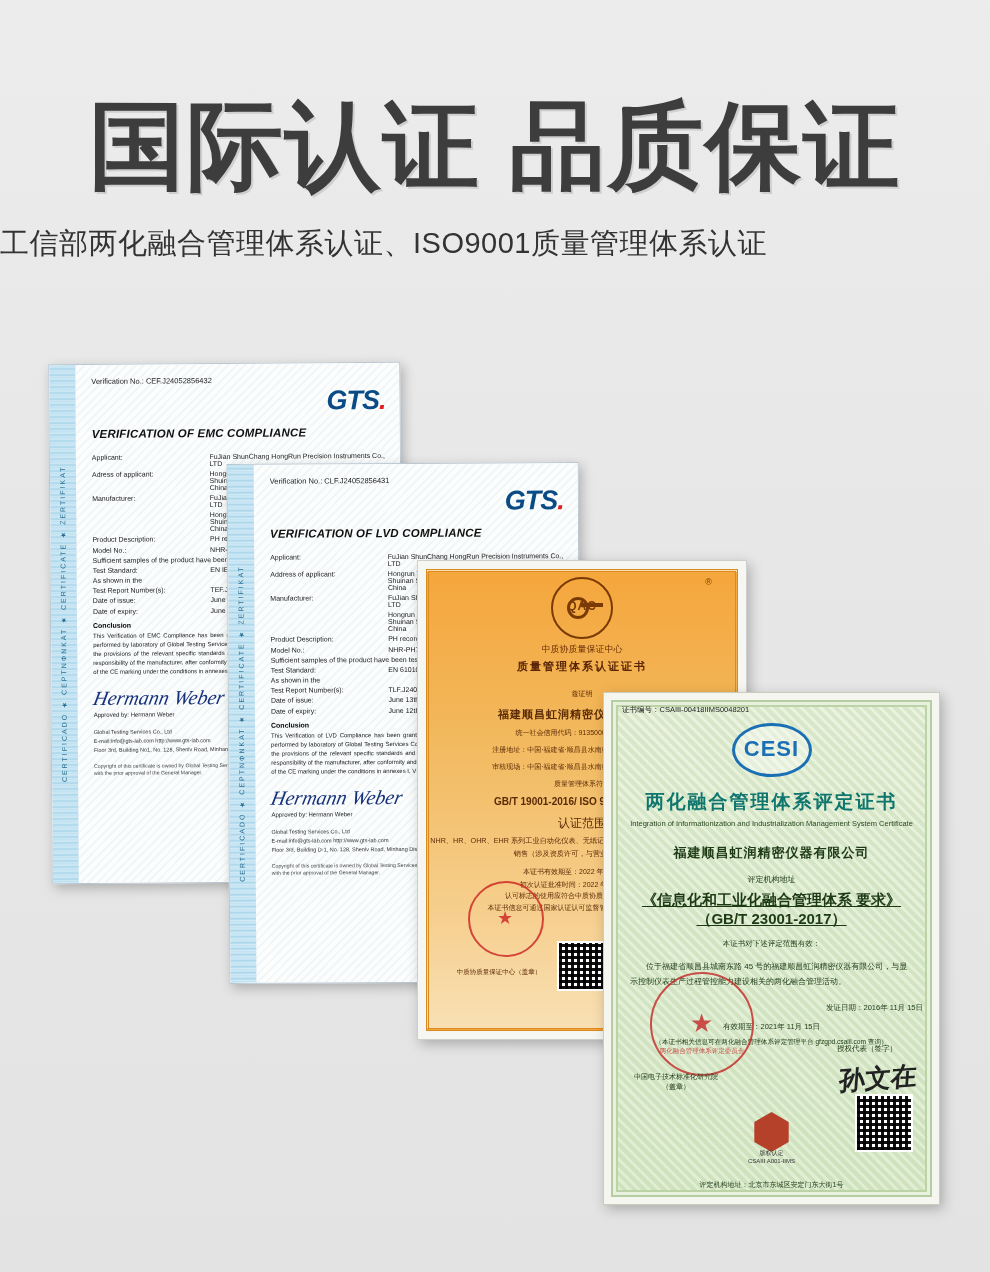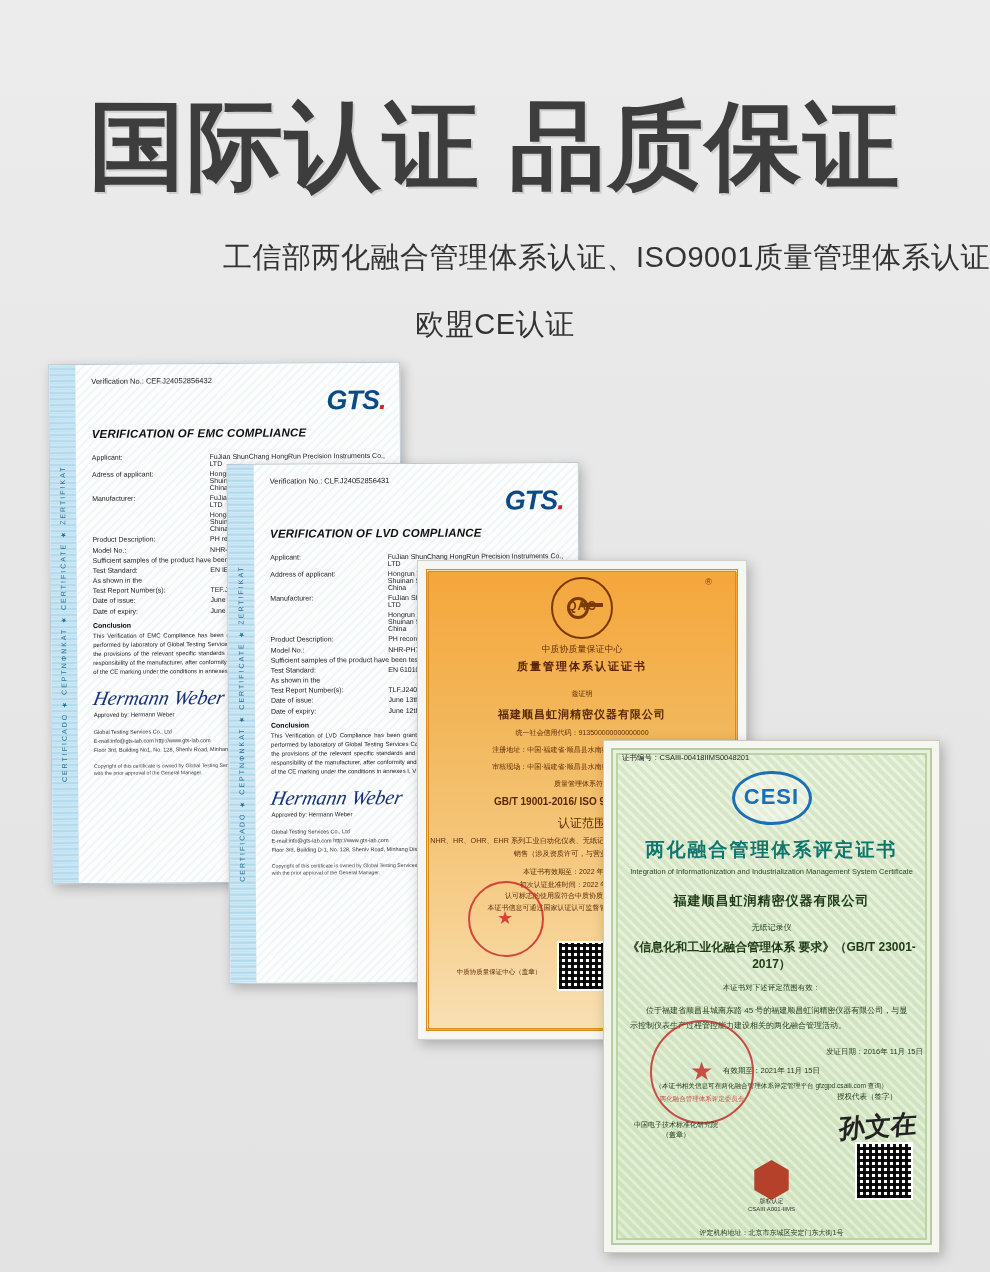--- a/index.html
+++ b/index.html
@@ -30,24 +30,24 @@
     font-size: 96px;
     line-height: 1.05;
     font-weight: bold;
     letter-spacing: 2px;
     color: #3d3d3d;
     font-family: "Liberation Sans", sans-serif;
     text-shadow: 2px 2px 0 #cfcfcf;
   }
   .hero-sub1 {
     position: absolute;
-    top: 238px;
+    top: 224px;
     left: 0;
     width: 990px;
-    text-align: right;
+    text-align: left;
     font-size: 29px;
     color: #333;
     letter-spacing: 0.5px;
   }
   .hero-sub2 {
     position: absolute;
     top: 305px;
     left: 0;
     width: 990px;
     text-align: center;
@@ -274,21 +274,20 @@
     background-blend-mode: multiply;
     background-color: #fff;
     border: 2px solid #fff;
   }
 
   
   .cesi {
     background: #f4f6ef;
     border: 1px solid #c9cdbe;
     padding: 7px;
-    margin-top: 48px;
   }
   .cesi .frame {
     position: absolute;
     left: 7px; right: 7px; top: 7px; bottom: 7px;
     background:
       repeating-linear-gradient(45deg, rgba(255,255,255,0.35) 0 3px, rgba(205,222,195,0.35) 3px 7px),
       linear-gradient(180deg,#dfeccd 0%, #d6e8c4 40%, #cfe4bb 100%);
     border: 2px solid #b6cda2;
     box-shadow: inset 0 0 0 3px #e7f1dd, inset 0 0 0 5px #bcd3a7;
   }
@@ -328,21 +327,21 @@
     font-size: 7.5px;
     color: #2a4a20;
   }
   .cesi .company {
     margin-top: 16px;
     font-size: 13px;
     font-weight: bold;
     letter-spacing: 1px;
   }
   .cesi .l1 { margin-top: 12px; font-size: 8px; }
-  .cesi .l2 { margin-top: 6px; font-size: 12px; font-weight: bold; }
+  .cesi .l2 { margin-top: 6px; font-size: 15px; font-weight: bold; text-decoration: underline; }
   .cesi .l3 { margin-top: 10px; font-size: 7.5px; }
   .cesi .para {
     margin-top: 10px;
     font-size: 8px;
     line-height: 1.9;
     text-align: left;
     padding: 0 10px;
     text-indent: 16px;
   }
   .cesi .dates { margin-top: 12px; font-size: 7.5px; line-height: 1.9; text-align: right;}
@@ -409,21 +408,20 @@
     width: 54px; height: 54px;
   }
 </style>
 </head>
 <body>
 
 <div class="page">
 
   <div class="hero-title">国际认证 品质保证</div>
   <div class="hero-sub1">工信部两化融合管理体系认证、ISO9001质量管理体系认证</div>
-  <div class="hero-sub2">欧盟CE认证</div>
 
   <div class="cert gts" style="left:50px; top:363px; width:352px; height:520px; transform: rotate(-0.4deg);">
     <div class="band">
       <div class="band-text">CERTIFICADO ★ CEPTNФNKAT ★ CERTIFICATE ★ ZERTIFIKAT</div>
     </div>
     <div class="inner">
       <div class="verno">
         <span>Verification No.:</span>
         <span>CEF.J24052856432</span>
       </div>
@@ -601,21 +599,21 @@
   <div class="cert cesi" style="left:603px; top:692px; width:337px; height:513px;">
     <div class="frame"></div>
     <div class="content">
       <div class="certno">
         <span>证书编号：</span><span>CSAIII-00418IIMS0048201</span>
       </div>
       <div class="badge">CESI</div>
       <div class="t1">两化融合管理体系评定证书</div>
       <div class="t2">Integration of Informationization and Industrialization Management System Certificate</div>
       <div class="company">福建顺昌虹润精密仪器有限公司</div>
-      <div class="l1">无纸记录仪</div>
+      <div class="l1">评定机构地址</div>
       <div class="l2">《信息化和工业化融合管理体系 要求》（GB/T 23001-2017）</div>
       <div class="l3">本证书对下述评定范围有效：</div>
       <div class="para">位于福建省顺昌县城南东路 45 号的福建顺昌虹润精密仪器有限公司，与显示控制仪表生产过程管控能力建设相关的两化融合管理活动。</div>
       <div class="dates">发证日期：2016年 11月 15日</div>
       <div class="note" style="font-size:7.5px;">有效期至：2021年 11月 15日</div>
       <div class="note">（本证书相关信息可在两化融合管理体系评定管理平台 gfzgpd.csaiii.com 查询）</div>
       <div class="stamp">
         <div class="star">★</div>
         <div class="st-txt">两化融合管理体系评定委员会</div>
       </div>

